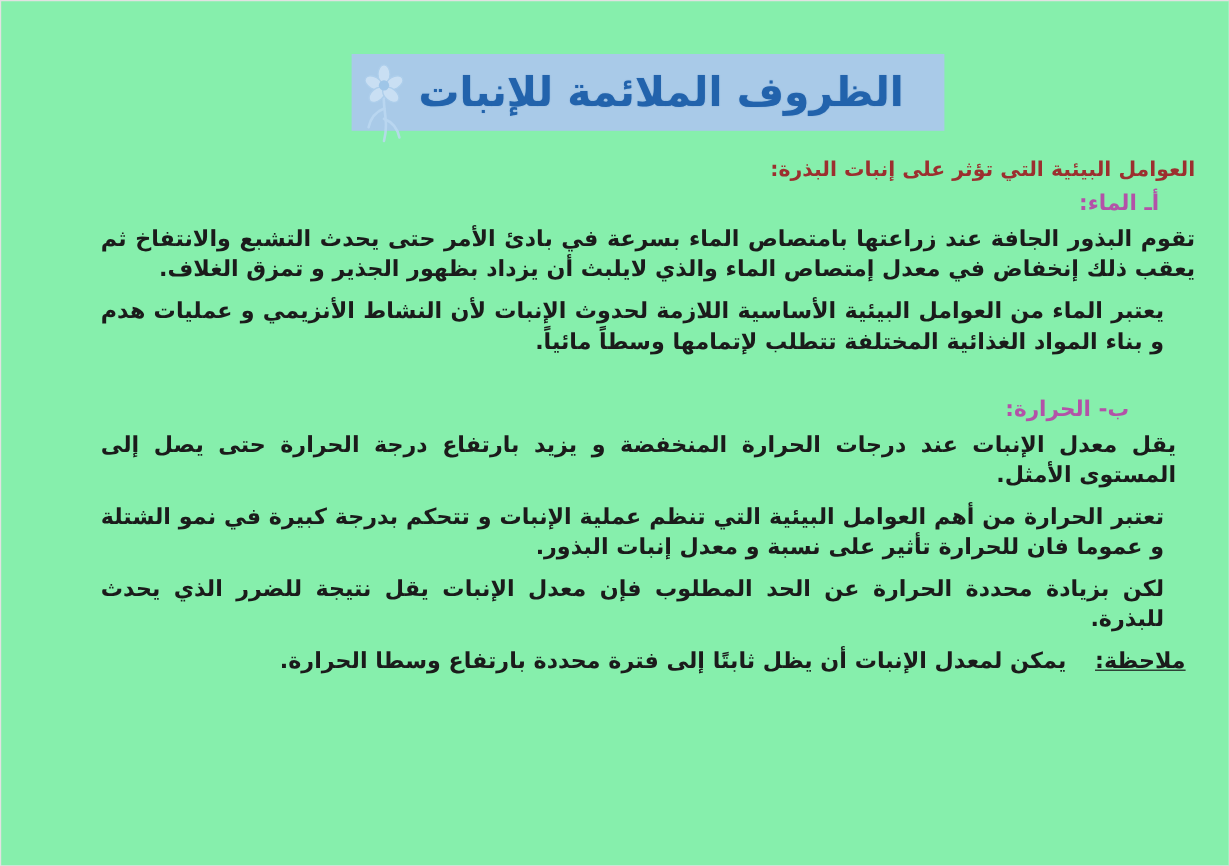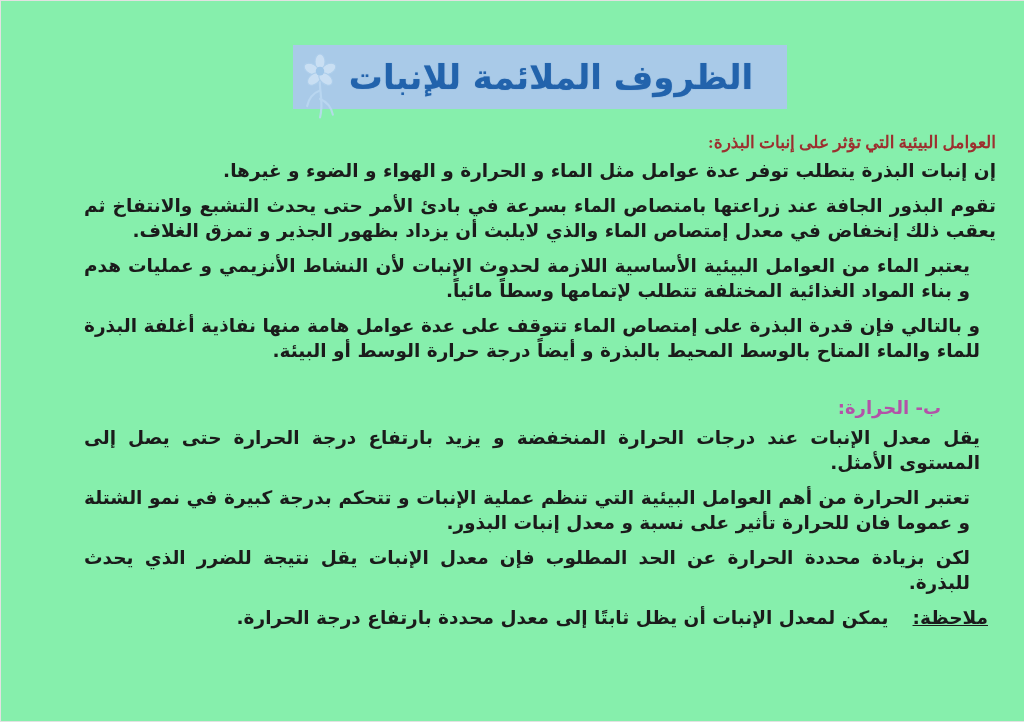--- a/index.html
+++ b/index.html
@@ -47,21 +47,20 @@
     font-weight: bold;
     font-size: 18.5px;
     line-height: 1.38;
   }
   .para { margin: 0 0 9px 0; }
   .heading-red {
     color: #9c2f2f;
     font-size: 17px;
     margin: 0 0 4px 0;
     text-align: right;
-    font-family: Liberation Serif, serif;
   }
   .heading-purple {
     color: #b352a8;
     font-size: 18px;
     margin: 1px 0 4px 0;
     text-align: right;
   }
   .ind-a { padding-right: 30px; }
   .ind-b { padding-right: 55px; margin-top: 32px; }
   .ind-1 { padding-right: 16px; }
@@ -91,27 +90,26 @@
         </g>
         <circle cx="30" cy="31" r="6" fill="#9ec6e8"></circle>
       </svg>
       <span class="title-text">الظروف الملائمة للإنبات</span>
     </div>
   </div>
 
   <div class="doc-body">
     <div class="heading-red">العوامل البيئية التي تؤثر على إنبات البذرة:</div>
 
-    <p class="para">إن إنبات البذرة يتطلب توفر عدة عوامل مثل الماء و الحرارة و الهواء و الضوء و غيرها.</p>
 
+    <div class="heading-purple ind-a">أـ الماء:</div>
     <p class="para">تقوم البذور الجافة عند زراعتها بامتصاص الماء بسرعة في بادئ الأمر حتى يحدث التشبع والانتفاخ ثم يعقب ذلك إنخفاض في معدل إمتصاص الماء والذي لايلبث أن يزداد بظهور الجذير و تمزق الغلاف.</p>
     <p class="para ind-2">يعتبر الماء من العوامل البيئية الأساسية اللازمة لحدوث الإنبات لأن النشاط الأنزيمي و عمليات هدم و بناء المواد الغذائية المختلفة تتطلب لإتمامها وسطاً مائياً.</p>
-    <p class="para ind-1">و بالتالي فإن قدرة البذرة على إمتصاص الماء تتوقف على عدة عوامل هامة منها نفاذية أغلفة البذرة للماء والماء المتاح بالوسط المحيط بالبذرة و أيضاً درجة حرارة الوسط أو البيئة.</p>
 
     <div class="heading-purple ind-b">ب- الحرارة:</div>
     <p class="para ind-1">يقل معدل الإنبات عند درجات الحرارة المنخفضة و يزيد بارتفاع درجة الحرارة حتى يصل إلى المستوى الأمثل.</p>
     <p class="para ind-2">تعتبر الحرارة من أهم العوامل البيئية التي تنظم عملية الإنبات و تتحكم بدرجة كبيرة في نمو الشتلة و عموما فان للحرارة تأثير على نسبة و معدل إنبات البذور.</p>
     <p class="para ind-2">لكن بزيادة محددة الحرارة عن الحد المطلوب فإن معدل الإنبات يقل نتيجة للضرر الذي يحدث للبذرة.</p>
 
-    <p class="para note"><span class="note-label">ملاحظة:</span><span>يمكن لمعدل الإنبات أن يظل ثابتًا إلى معدل محددة بارتفاع درجة الحرارة.</span></p>
+    <p class="para note"><span class="note-label">ملاحظة:</span><span>يمكن لمعدل الإنبات أن يظل ثابتًا إلى فترة محددة بارتفاع وسطا الحرارة.</span></p>
   </div>
 
 </div>
 
 </body></html>

